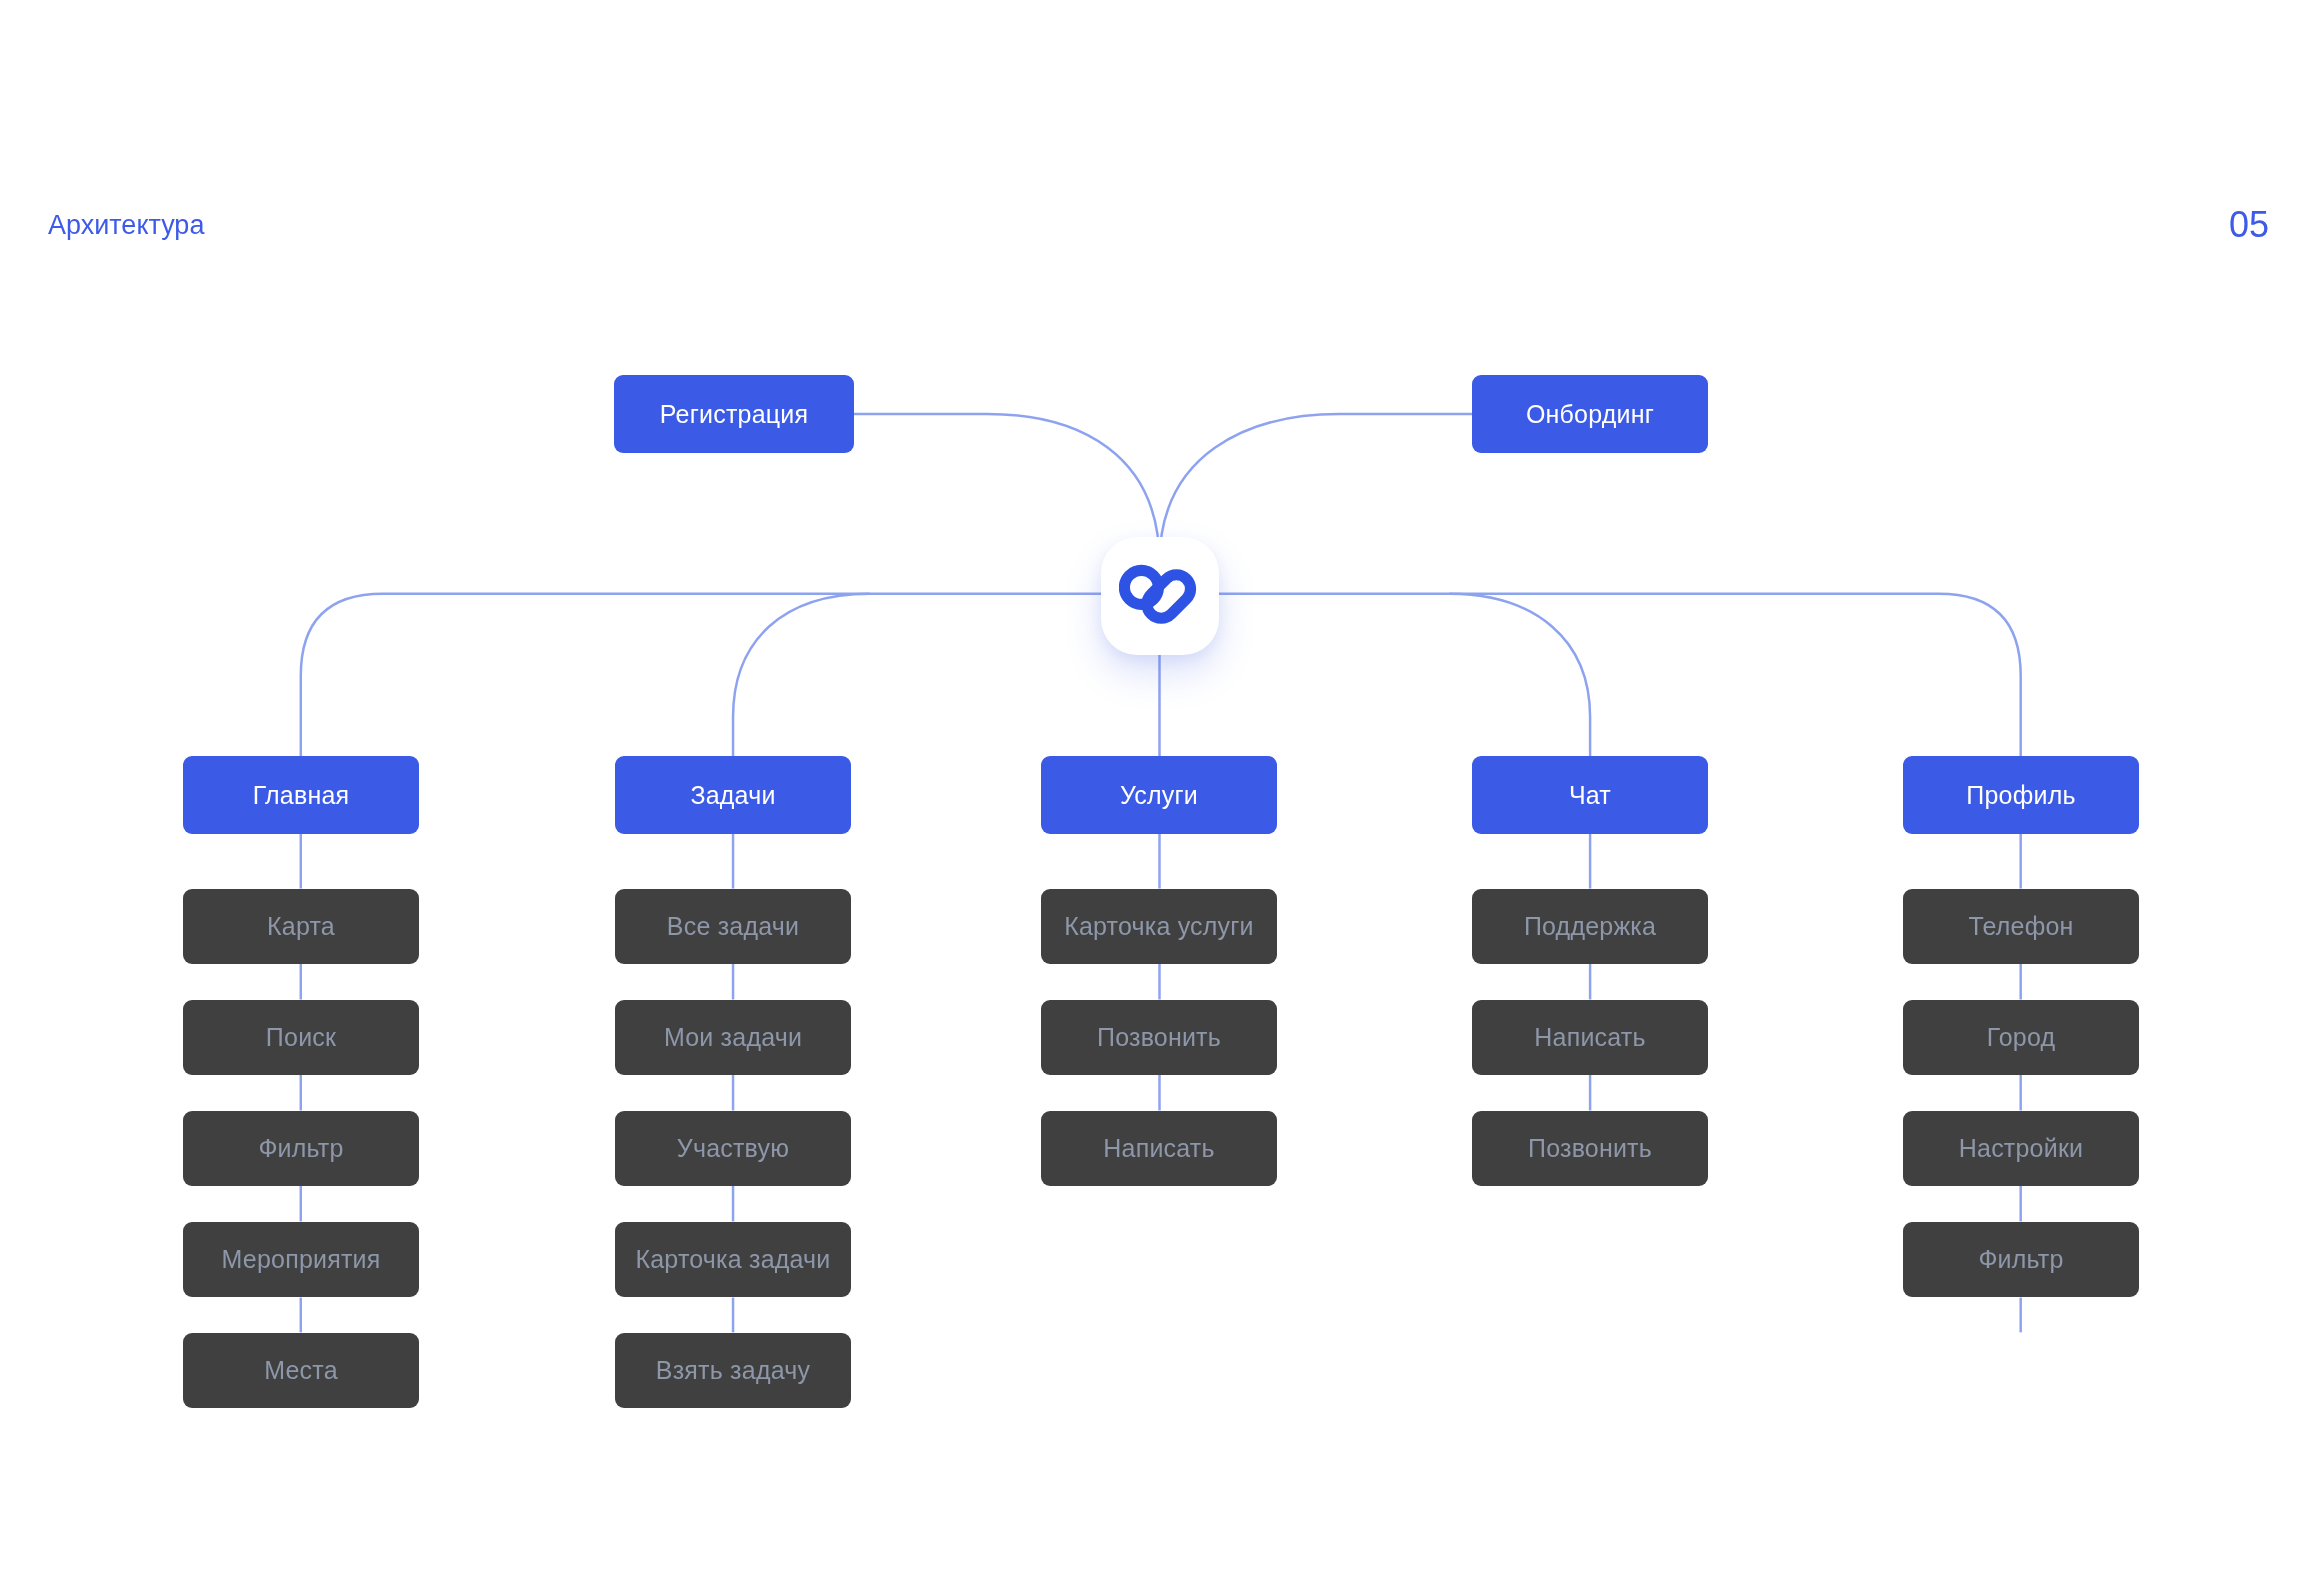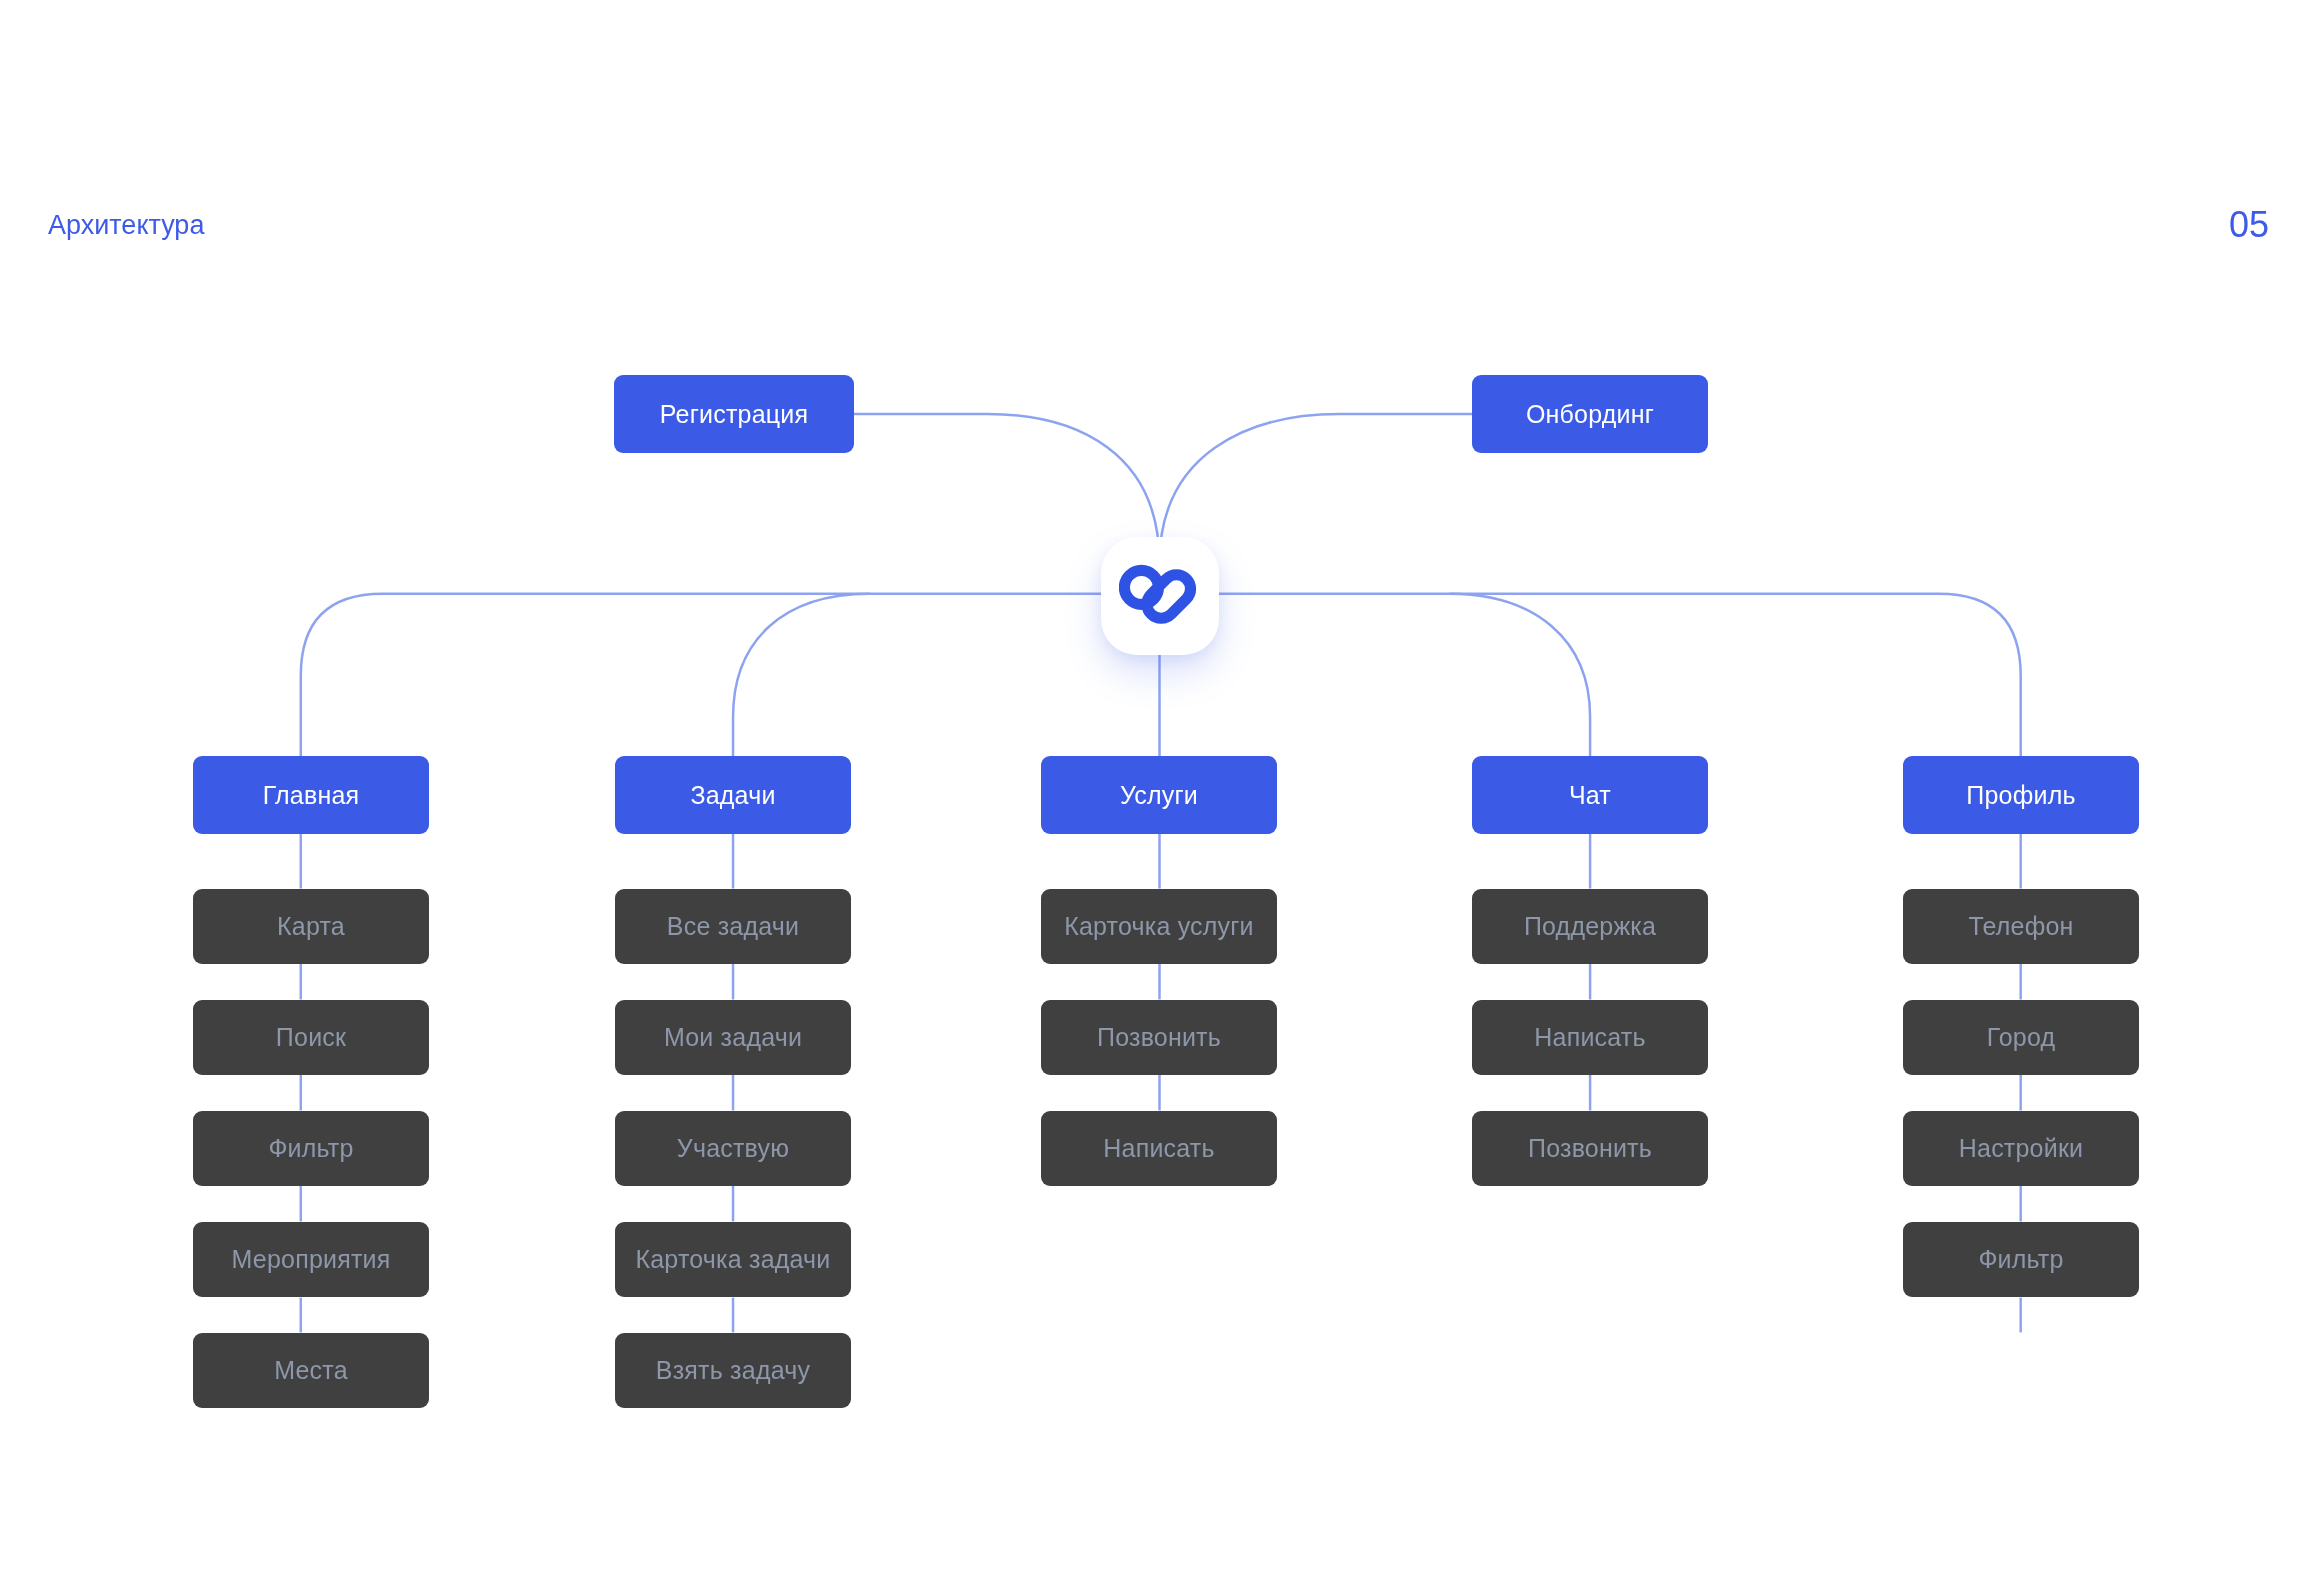--- a/index.html
+++ b/index.html
@@ -97,21 +97,21 @@
 
   <div class="logo-tile">
     <span style="display:flex;">
       <svg width="83" height="65" viewBox="0 0 100 78">
         <circle cx="27" cy="28" r="20.5" fill="none" stroke="#2E52E4" stroke-width="13.5"></circle>
         <rect x="43" y="9" width="34" height="60" rx="17" fill="none" stroke="#2E52E4" stroke-width="13.5" transform="rotate(45 60 39)"></rect>
       </svg>
     </span>
   </div>
 
-  <div class="column" style="left:193px;">
+  <div class="column" style="left:183px;">
     <div class="node node-blue">Главная</div>
     <div class="node node-sub first">Карта</div>
     <div class="node node-sub">Поиск</div>
     <div class="node node-sub">Фильтр</div>
     <div class="node node-sub">Мероприятия</div>
     <div class="node node-sub">Места</div>
   </div>
 
   <div class="column" style="left:615px;">
     <div class="node node-blue">Задачи</div>

